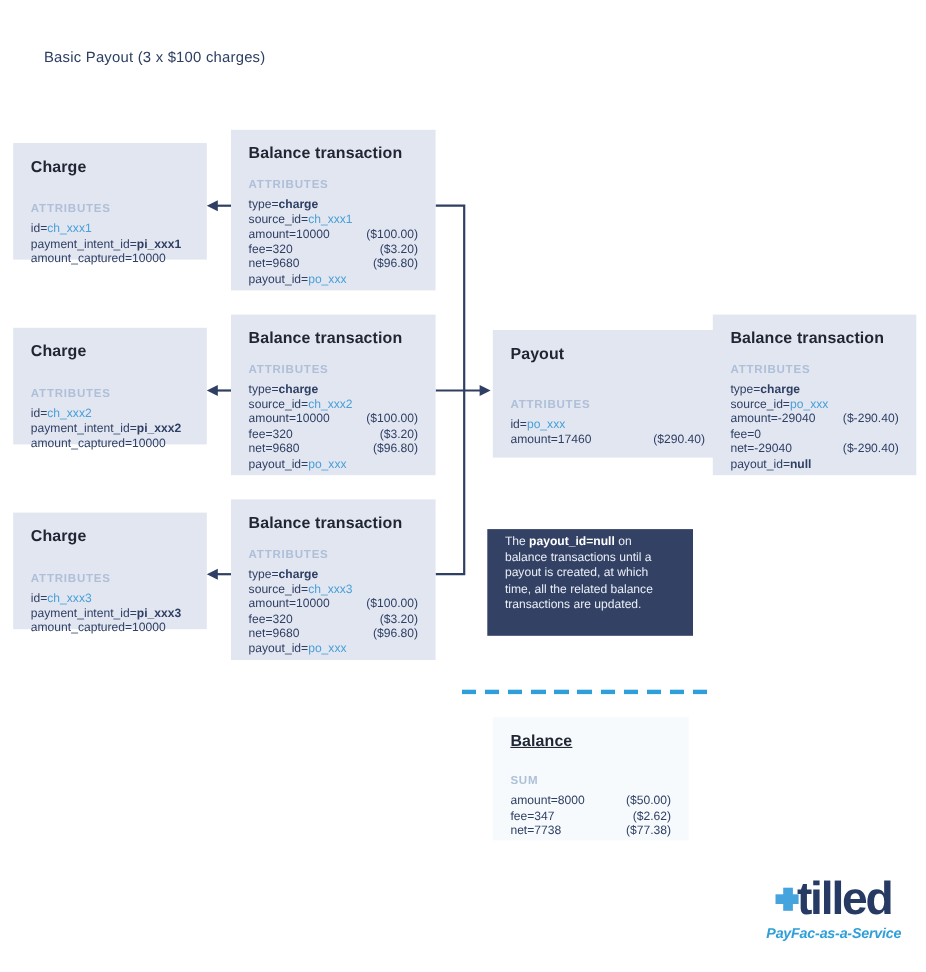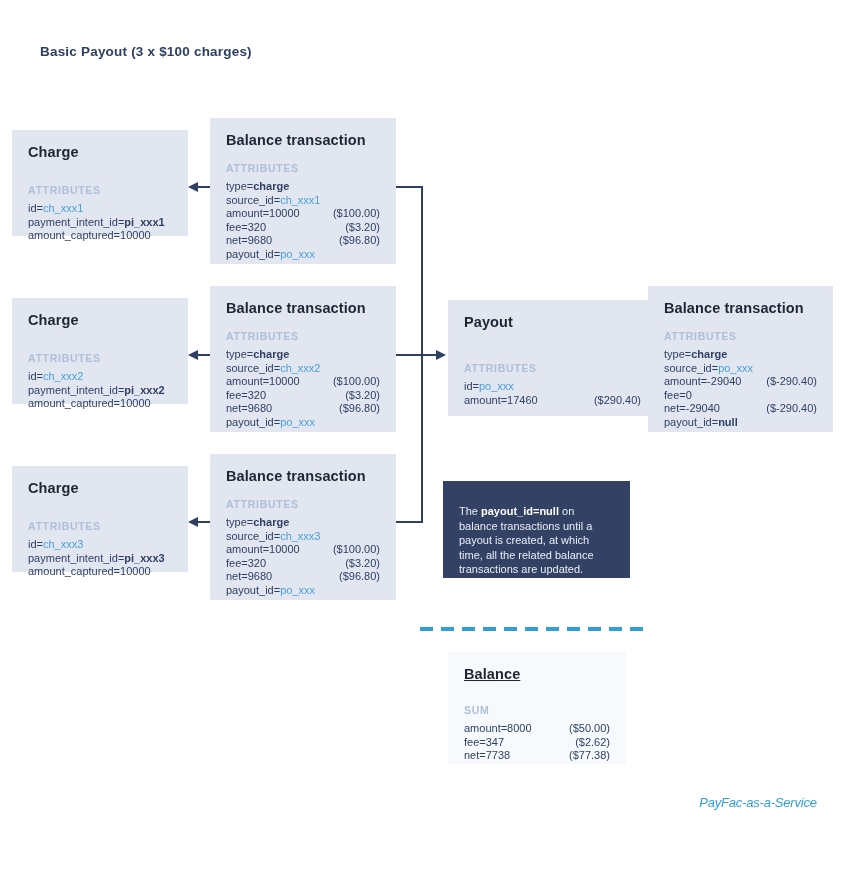--- a/index.html
+++ b/index.html
@@ -4,21 +4,21 @@
 <style>
   html,body { margin:0; padding:0; }
   body {
     width:842px; height:884px; position:relative; overflow:hidden;
     background:#ffffff;
     font-family:"Liberation Sans", sans-serif;
     -webkit-font-smoothing:antialiased;
   }
   .page-title {
     position:absolute; left:40px; top:44px;
-    font-size:13.5px; font-weight:700; color:#2d4063; letter-spacing:0.2px;
+    font-size:13.5px; font-weight:400; color:#2d4063; letter-spacing:0.2px;
   }
   .box {
     position:absolute; background:#e2e6f1; padding:14px 16px; box-sizing:border-box;
   }
   .box-title { font-size:14.5px; font-weight:600; color:#1f2533; margin-bottom:14px; letter-spacing:0.1px; }
   .box-label { font-size:10.5px; font-weight:700; color:#aebfd8; letter-spacing:0.7px; margin-bottom:6px; }
   .row { display:flex; justify-content:space-between; font-size:11px; line-height:13.5px; color:#2e3f63; white-space:nowrap; }
   .row-left { }
   .row-money { text-align:right;margin-left:16px; }
   .seg-link { color:#4aa0d8; }
@@ -33,21 +33,21 @@
   .pos-payout  { left:448px; top:300px; width:209px; height:116px; }
   .pos-btp     { left:648px; top:286px; width:185px; height:146px; }
   .pos-balance { left:448px; top:652px; width:178px; height:112px; background:#f6fafd; }
 
   .charge-card .box-title  { margin-bottom:24px; }
   .payout-card .box-title  { margin-bottom:32px; }
   .balance-card .box-title { margin-bottom:22px;text-decoration:underline; }
 
   .note-card {
     position:absolute; left:443px; top:481px; width:187px; height:97px;
-    background:#334264; box-sizing:border-box; padding:23px 16px;
+    background:#334264; box-sizing:border-box; padding:4px 16px;
   }
   .note-text { font-size:11px; line-height:14.5px; color:#e9edf6; }
   .note-text .seg-bold { color:#ffffff; }
 
   .dashed-divider {
     position:absolute; left:420px; top:627px; width:228px; height:4px;
     background:repeating-linear-gradient(90deg,#2f9fd9 0 13px,transparent 13px 21px);
   }
 
   svg.arrows { position:absolute; left:0; top:0; pointer-events:none; }
@@ -57,21 +57,21 @@
   .logo-plus {
     width:21px; height:21px; margin-top:13px; margin-right:-2px; flex:none;
     background:
       linear-gradient(#45a4dd,#45a4dd) center/100% 42% no-repeat,
       linear-gradient(#45a4dd,#45a4dd) center/42% 100% no-repeat;
   }
   .logo-text {
     font-size:42px; font-weight:700; color:#263a64; letter-spacing:-2px; line-height:46px;
   }
   .logo-tagline {
-    font-size:13px; font-weight:400; font-style:italic; color:#2e9fd9; margin-top:1px; letter-spacing:-0.2px;
+    font-size:13px; font-weight:700; font-style:italic; color:#2e9fd9; margin-top:1px; letter-spacing:-0.2px;
   }
 </style>
 </head>
 <body>
 
 <div class="page-title">Basic Payout (3 x $100 charges)</div>
 
 <svg class="arrows" width="842" height="884" viewBox="0 0 842 884">
   <g stroke="#2e3f63" stroke-width="2" fill="none">
     <path d="M210,187 L196,187"></path>
@@ -282,14 +282,18 @@
         <span class="row-money">($2.62)</span>
       </div>
       <div class="row">
         <span class="row-left"><span class="seg seg-plain">net=7738</span></span>
         <span class="row-money">($77.38)</span>
       </div>
     </div>
 </div>
 
 <div class="logo">
+  <div class="logo-row">
+    <span class="logo-plus"></span>
+    <span class="logo-text">tilled</span>
+  </div>
   <div class="logo-tagline">PayFac-as-a-Service</div>
 </div>
 
 </body></html>

